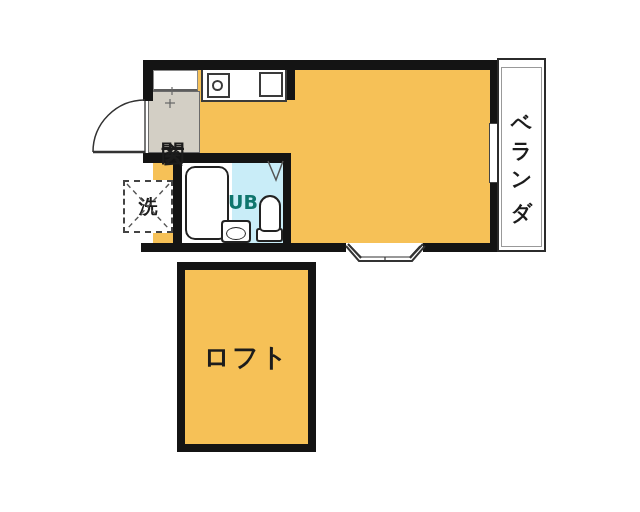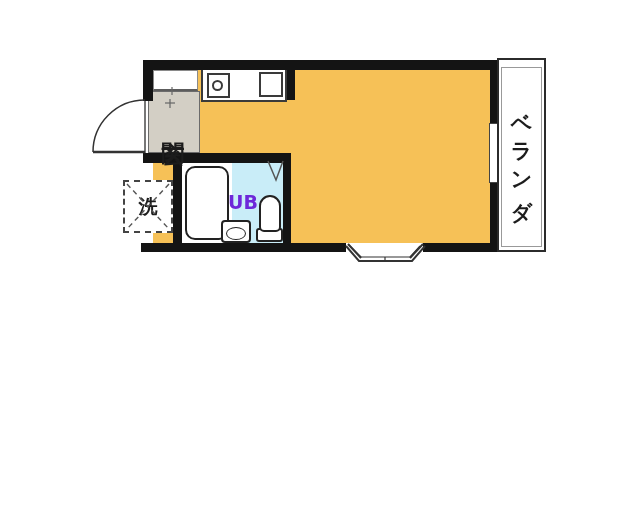--- a/index.html
+++ b/index.html
@@ -54,21 +54,21 @@
   .w-right-btm    { left:490px; top:183px; width:8px;   height:69px; }
   .w-bottom-l     { left:141px; top:243px; width:205px; height:9px; }
   .w-bottom-r     { left:423px; top:243px; width:75px;  height:9px; }
 
   
   .lbl { position:absolute; color:#1c1c1c; font-weight:600; }
   .vtext { writing-mode:vertical-rl; text-orientation:upright; }
   .lbl-genkan  { left:148px; top:96px; width:52px; height:56px; font-size:23px; letter-spacing:2px;
                  display:flex; align-items:center; justify-content:center; }
   .lbl-room    { left:325px; top:146px; font-size:30px; letter-spacing:13px; white-space:nowrap; }
-  .lbl-ub      { left:228px; top:191px; font-size:19px; color:#6d28d9; }
+  .lbl-ub      { left:228px; top:191px; font-size:19px; color:#0f766e; }
   .lbl-balcony { font-size:21px; letter-spacing:5px; font-weight:600; }
   .lbl-loft    { font-size:26px; letter-spacing:2px; }
   .lbl-washer  { font-size:19px; }
 
   .overlay-svg { position:absolute; left:0; top:0; width:640px; height:512px; pointer-events:none; }
 </style>
 </head>
 <body>
 
 <div id="plan">
@@ -101,20 +101,23 @@
   <div class="wall w-right-btm"></div>
   <div class="wall w-bottom-l"></div>
   <div class="wall w-bottom-r"></div>
   <div class="abs window-right"></div>
 
   <div class="abs balcony-outer"></div>
   <div class="abs balcony-inner">
     <span class="lbl vtext lbl-balcony" style="position:static">ベランダ</span>
   </div>
 
+  <div class="abs loft">
+    <span class="lbl lbl-loft" style="position:static">ロフト</span>
+  </div>
 
   <div class="abs washer-box">
     <span class="lbl lbl-washer" style="position:static">洗</span>
   </div>
 
   <div class="lbl vtext lbl-genkan">玄関</div>
   <div class="lbl lbl-ub">UB</div>
 
   <svg class="overlay-svg" viewBox="0 0 640 512">
 

